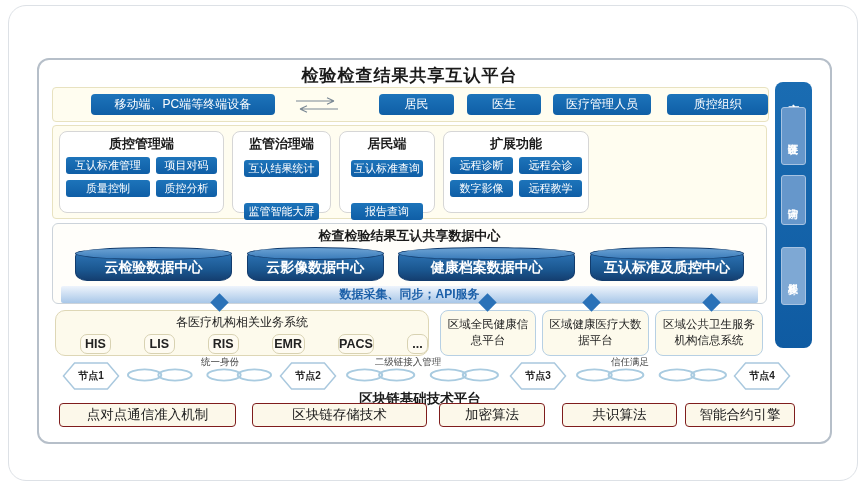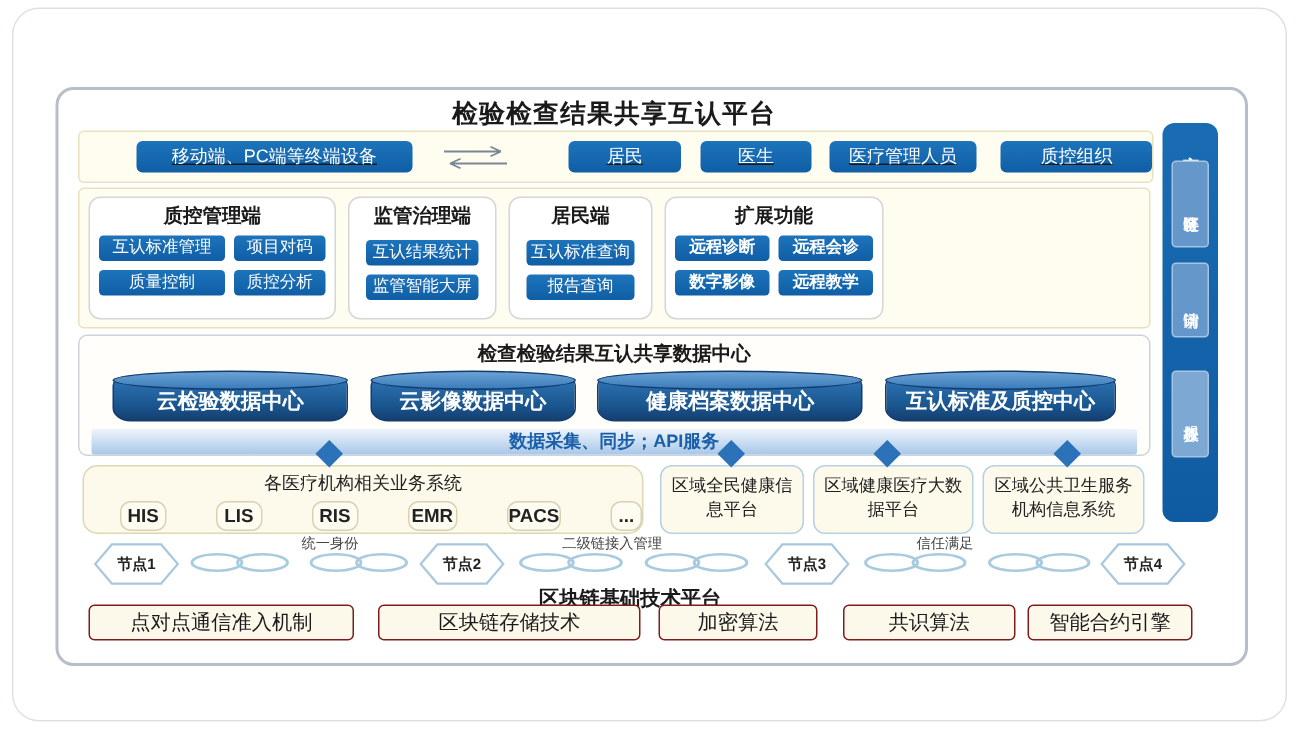--- a/index.html
+++ b/index.html
@@ -2,28 +2,28 @@
 <html><head>
 <meta charset="utf-8">
 <style>
   html,body{margin:0;padding:0;background:#fff;}
   body{font-family:"Liberation Sans","DejaVu Sans",sans-serif;color:#1a1a1a;}
   .stage{position:relative;width:865px;height:487px;background:#fff;overflow:hidden;}
   .outer-frame{position:absolute;left:8px;top:5px;width:848px;height:474px;border:1px solid #dde1e6;border-radius:18px;}
   .main{position:absolute;left:37px;top:58px;width:791px;height:382px;border:2px solid #b6bfc9;border-radius:12px;background:#fff;}
   .platform-title{position:absolute;left:13px;top:4px;width:715px;text-align:center;font-size:17px;font-weight:bold;letter-spacing:1px;}
   
-  .access-row{position:absolute;left:13px;top:27px;width:715px;height:33px;background:#fffdf0;border:1px solid #e8e2c0;border-radius:4px;display:flex;align-items:center;text-decoration:underline;}
+  .access-row{position:absolute;left:13px;top:27px;width:715px;height:33px;background:#fffdf0;border:1px solid #e8e2c0;border-radius:4px;display:flex;align-items:center;}
   .btn-blue{background:linear-gradient(180deg,#1d74ba,#0f5ea6);color:#fff;font-size:12px;height:21px;line-height:21px;text-align:center;border-radius:4px;white-space:nowrap;overflow:hidden;}
   
   .sections-row{position:absolute;left:13px;top:65px;width:715px;height:94px;background:#fffdf0;border:1px solid #e8e2c0;border-radius:4px;display:flex;gap:8px;padding:5px 6px;box-sizing:border-box;}
   .card{background:#fff;border:1px solid #d6d6d6;border-radius:8px;padding:2px 6px;box-sizing:border-box;display:flex;flex-direction:column;align-items:center;}
   .card-title{font-size:13px;font-weight:bold;margin:1px 0 4px;white-space:nowrap;}
   .mods2{display:grid;gap:6px 6px;width:100%;}
-  .mods1{display:flex;flex-direction:column;gap:6px;width:88%;margin-top:3px;}
+  .mods1{display:flex;flex-direction:column;gap:26px;width:88%;margin-top:3px;}
   .mod{background:linear-gradient(180deg,#1d74ba,#0f5ea6);color:#fff;font-size:11px;height:17px;line-height:17px;text-align:center;border-radius:3px;padding:0 3px;white-space:nowrap;overflow:hidden;}
   
   .dc{position:absolute;left:13px;top:163px;width:715px;height:81px;background:#fffefa;border:1px solid #ccd3da;border-radius:6px;box-sizing:border-box;}
   .dc-title{text-align:center;font-size:13px;font-weight:bold;margin-top:3px;}
   .cyl-row{position:absolute;left:22px;right:22px;top:25px;height:34px;display:flex;justify-content:space-between;align-items:center;}
   .cyl{position:relative;height:28px;background:linear-gradient(180deg,#2e74b5 0%,#1a568f 65%,#143f71 100%);border-radius:7px 7px 12px 12px / 6px 6px 9px 9px;border:1px solid #123c6d;}
   .cyl::before{content:'';position:absolute;top:-5px;left:-1px;right:-1px;height:11px;border-radius:50%;background:linear-gradient(180deg,#6ba2d4,#3b7cba);border:1px solid #123c6d;}
   .cyl span{position:relative;z-index:2;display:block;color:#fff;font-weight:bold;font-size:14px;text-align:center;line-height:30px;white-space:nowrap;}
   .band{position:absolute;left:8px;right:8px;top:62px;height:17px;background:linear-gradient(180deg,#eef4fc,#a8c7e8);border-radius:2px;text-align:center;font-size:12px;font-weight:bold;color:#1b5fa8;line-height:17px;}
   .dia{position:absolute;width:13px;height:13px;background:#2b72b8;transform:rotate(45deg);z-index:3;}
@@ -90,21 +90,21 @@
       </div>
       <div class="card" style="flex:0 0 96px;">
         <div class="card-title">居民端</div>
         <div class="mods1">
           <div class="mod">互认标准查询</div>
           <div class="mod">报告查询</div>
         </div>
       </div>
       <div class="card" style="flex:0 0 146px;">
         <div class="card-title">扩展功能</div>
-        <div class="mods2" style="grid-template-columns:1fr 1fr;font-weight:bold;">
+        <div class="mods2" style="grid-template-columns:1fr 1fr;">
           <div class="mod">远程诊断</div>
           <div class="mod">远程会诊</div>
           <div class="mod">数字影像</div>
           <div class="mod">远程教学</div>
         </div>
       </div>
     </div>
 
     <div class="dc">
       <div class="dc-title">检查检验结果互认共享数据中心</div>

